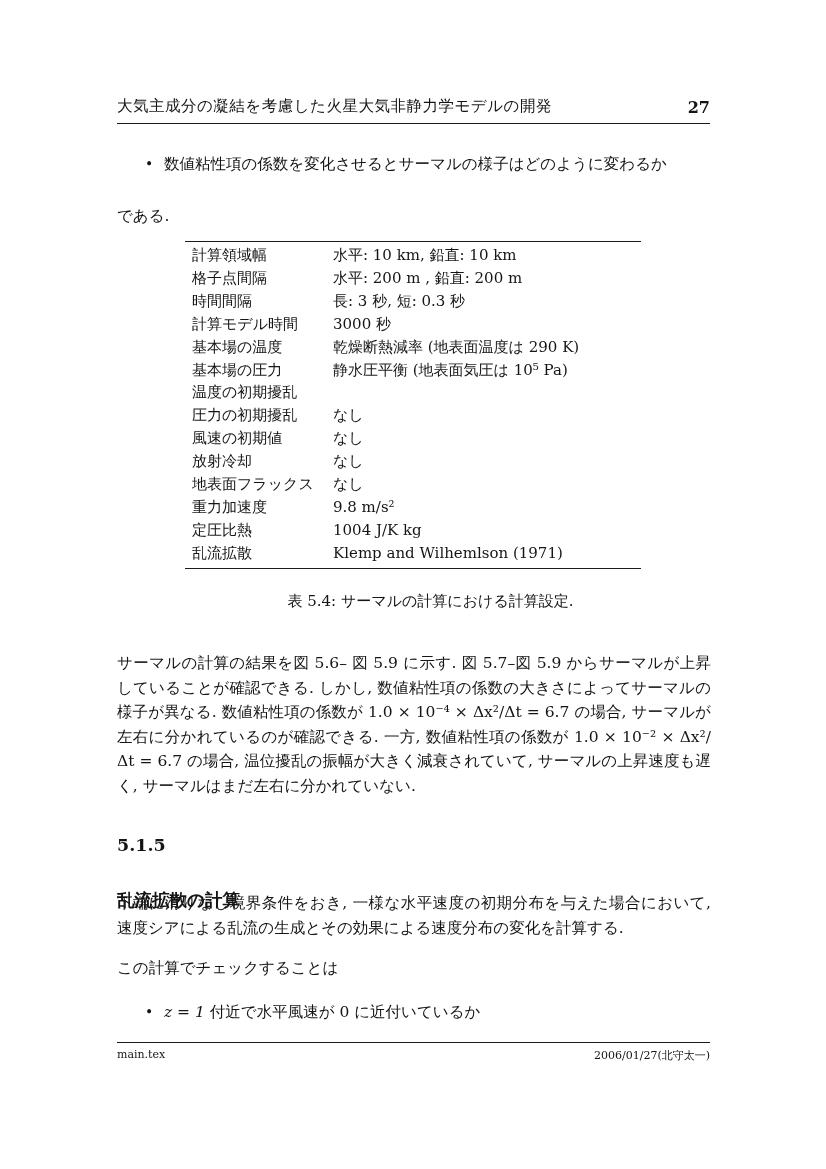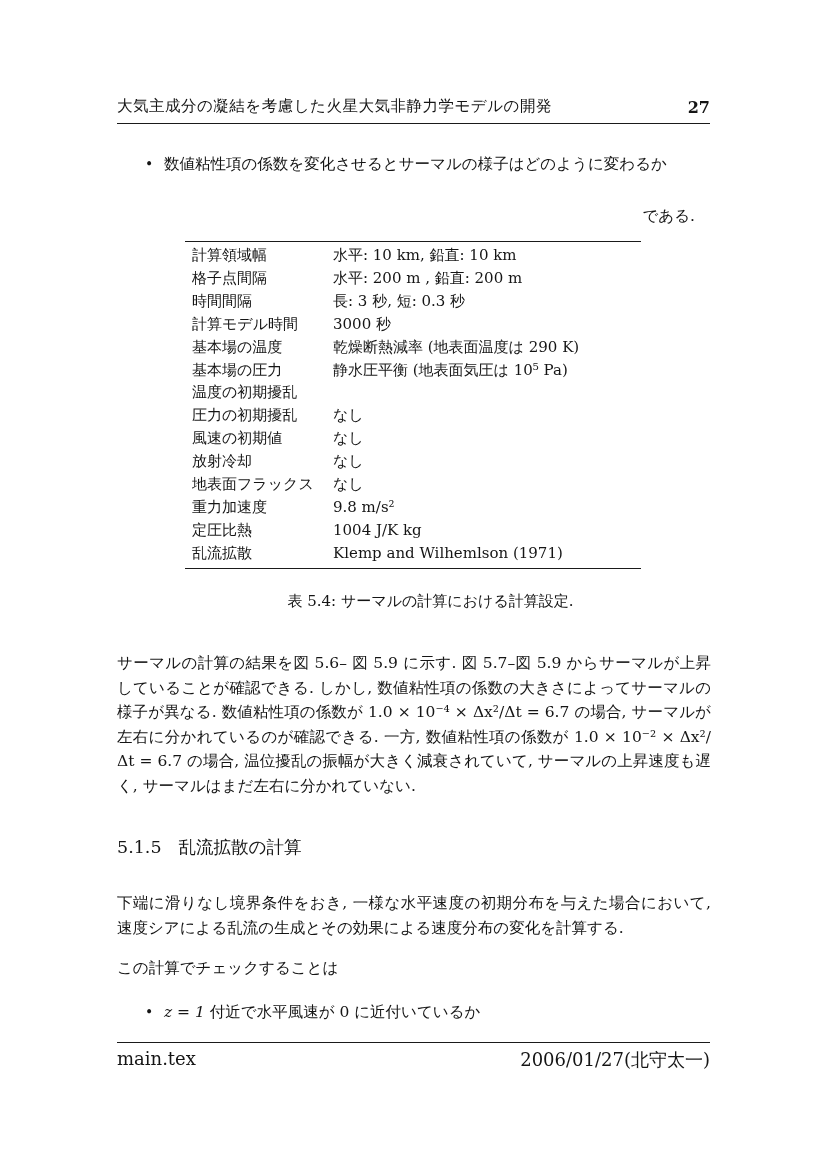--- a/index.html
+++ b/index.html
@@ -23,21 +23,21 @@
   .header-title{font-size:15.5px;letter-spacing:0.5px;}
   .header-page{font-size:16px;font-weight:bold;font-family:"DejaVu Serif","Liberation Serif",serif;}
 
   
   .bullet-line{position:absolute;left:145px;width:565px;display:flex;font-size:15.5px;line-height:24px;}
   .bullet-mark{width:19px;flex:0 0 19px;}
   .bullet-mark::before{content:"•";font-size:14px;}
   .math{font-style:italic;}
   .mathnum{font-style:normal;}
 
-  .plain-line{position:absolute;left:102px;width:593px;font-size:15.5px;line-height:24px;text-align:right;}
+  .plain-line{position:absolute;left:117px;width:593px;font-size:15.5px;line-height:24px;}
 
   
   .settings-table{
     position:absolute;left:185px;top:241px;width:456px;
     border-top:1.6px solid #1a1a1a;
     border-bottom:1.6px solid #1a1a1a;
     padding:2px 0 3px 0;
     font-size:15px;
   }
   .settings-row{display:flex;line-height:22.9px;}
@@ -53,32 +53,32 @@
     position:absolute;left:117px;width:594px;
     font-size:15.5px;line-height:24.6px;
     text-align:justify;
   }
   .para1{top:651px;}
   .para2{top:891px;}
   .para3{top:956px;text-align:left;}
 
   .section-heading{
     position:absolute;left:117px;top:835px;width:593px;
-    font-weight:normal;font-size:17.5px;
-    display:flex;gap:17px;align-items:baseline;
+    font-weight:bold;font-size:17.5px;
+    display:flex;gap:33px;align-items:baseline;flex-direction:column;
   }
   .section-number{font-family:"DejaVu Serif","Liberation Serif",serif;}
 
   
   .footer{
     position:absolute;left:117px;top:1042px;width:593px;
     border-top:1.2px solid #1a1a1a;
     padding-top:5px;
     display:flex;justify-content:space-between;
-    font-size:18px;
+    font-size:11px;
   }
 </style>
 </head>
 <body>
 
 <div class="page">
 
   <div class="header">
     <span class="header-title sans">大気主成分の凝結を考慮した火星大気非静力学モデルの開発</span>
     <span class="header-page">27</span>

